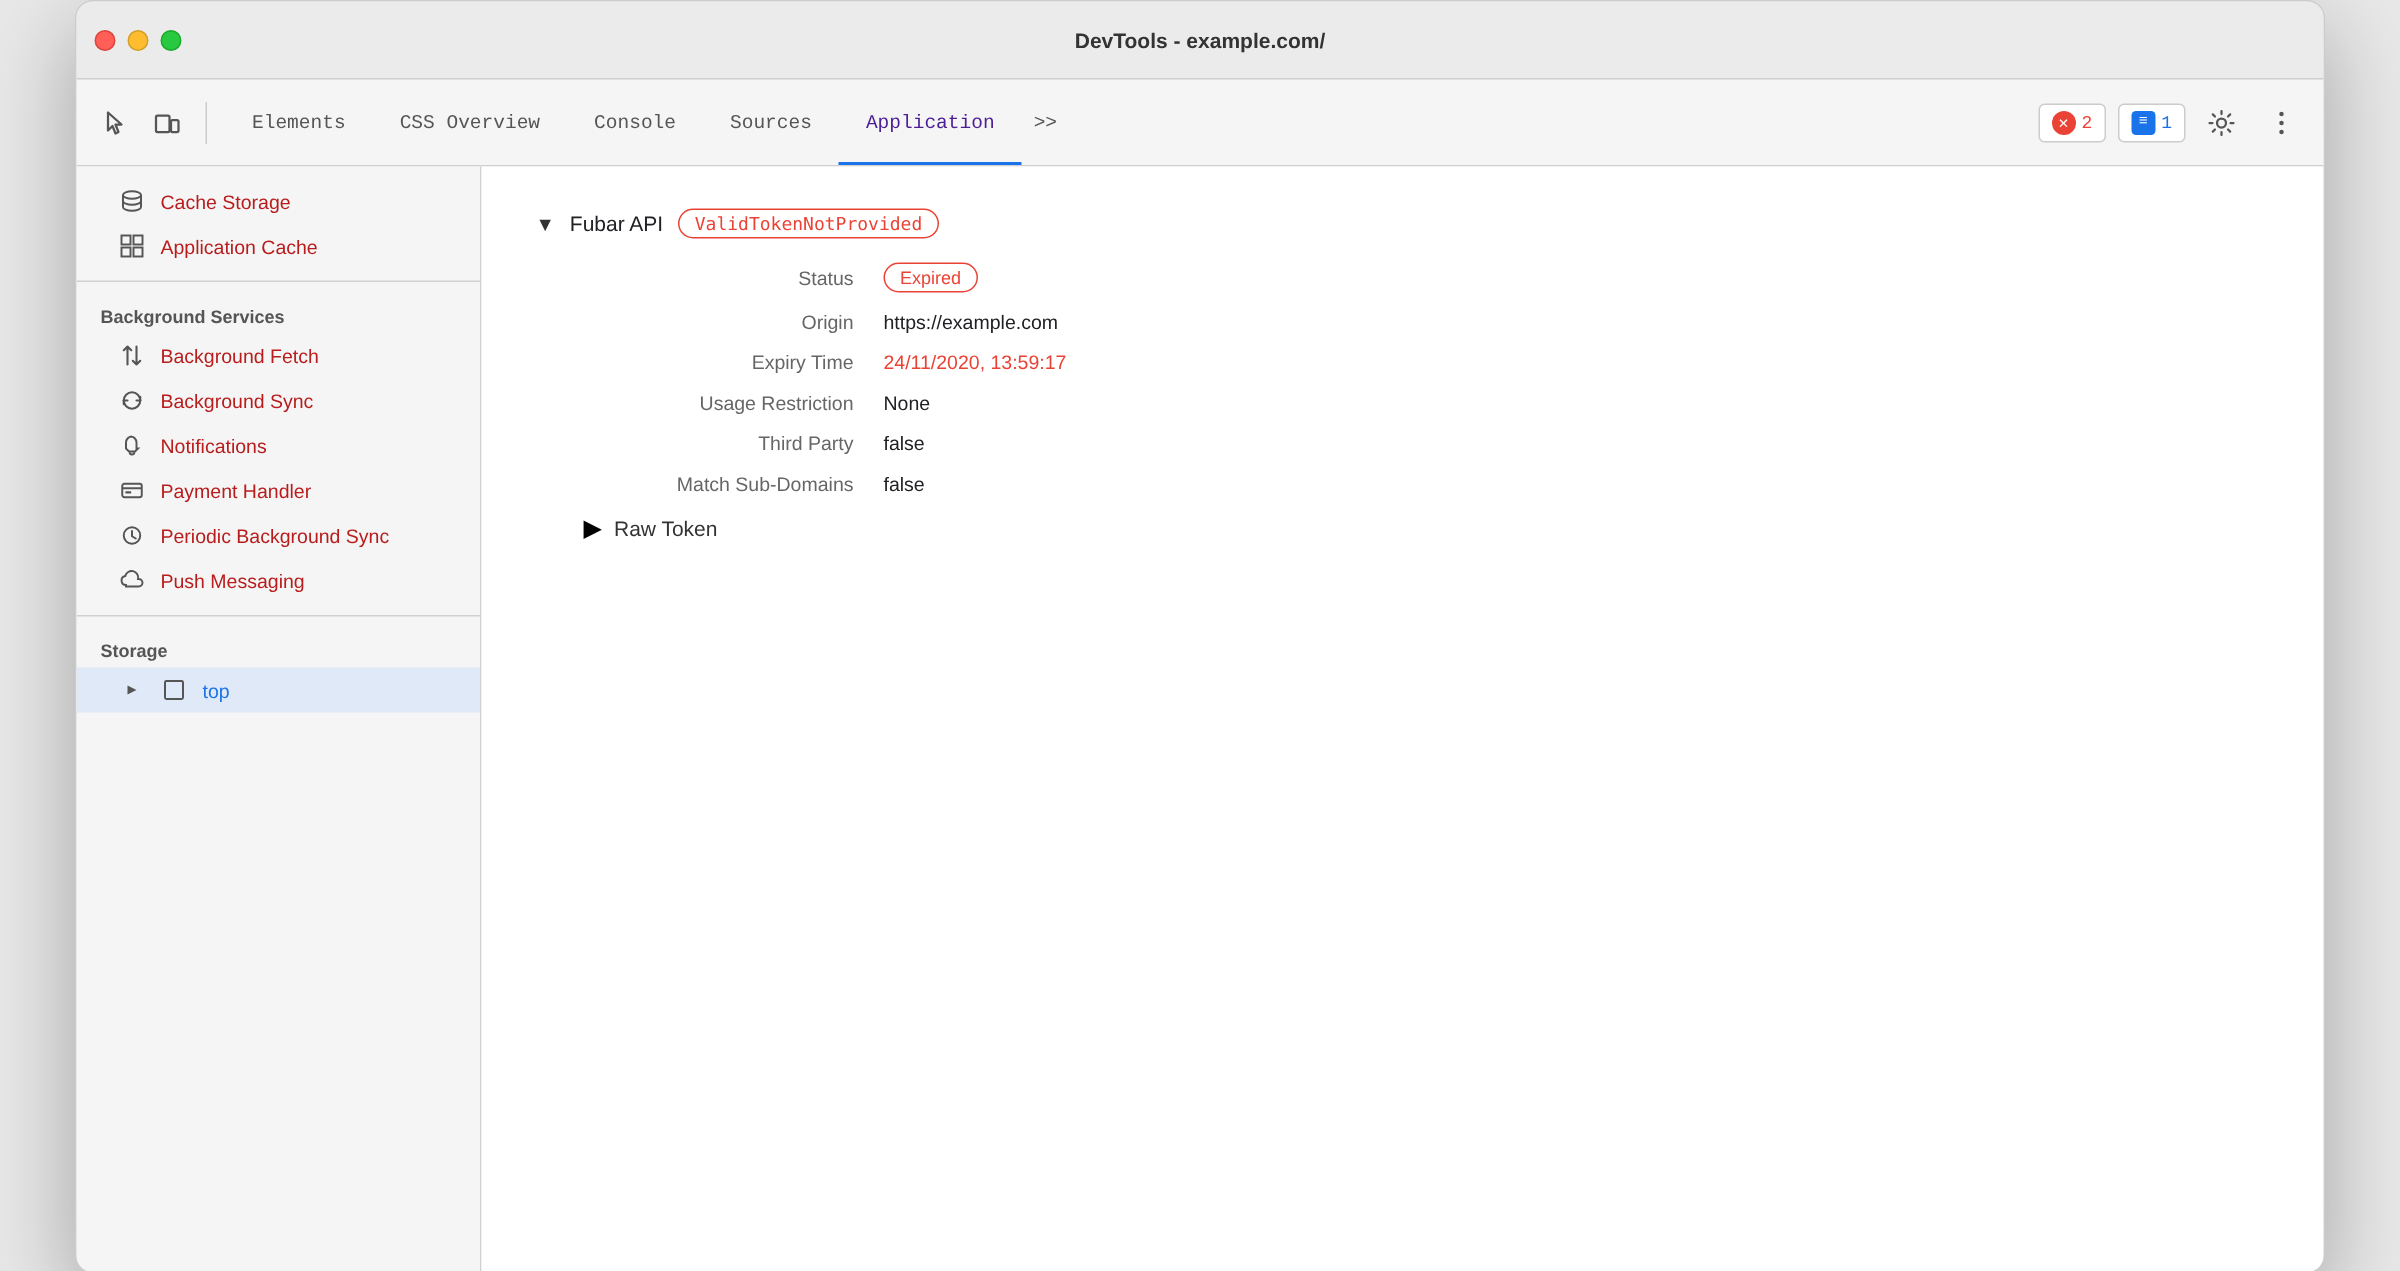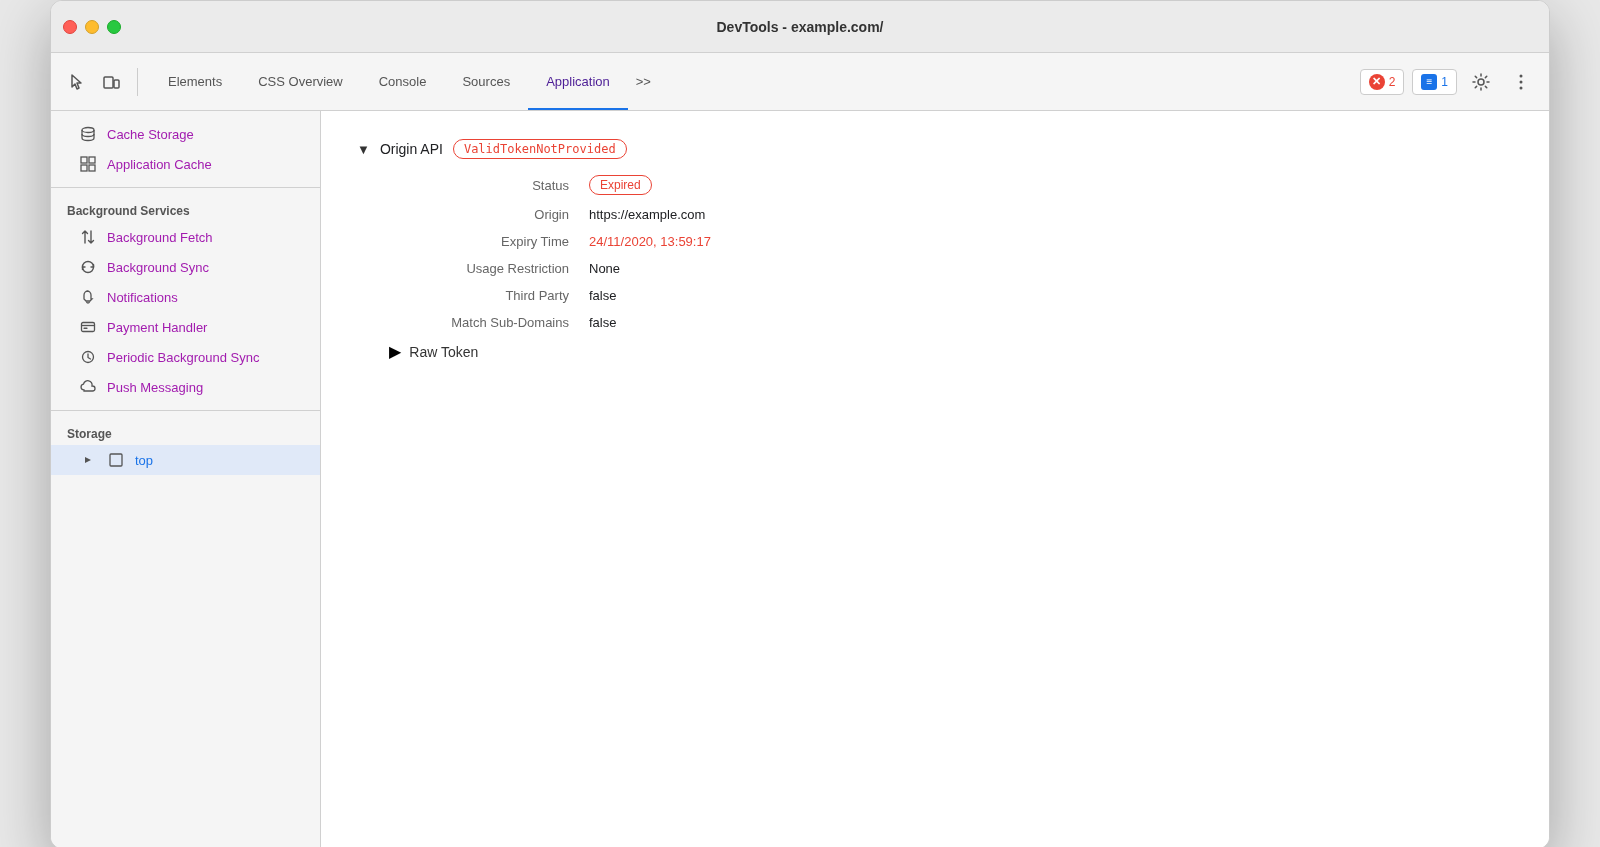--- a/index.html
+++ b/index.html
@@ -53,20 +53,21 @@
     }
     
     .toolbar {
       background: #f5f5f5;
       height: 58px;
       display: flex;
       align-items: center;
       padding: 0 12px;
       border-bottom: 1px solid #d0d0d0;
       gap: 0;
+      font-family: Liberation Mono, monospace;
     }
     .toolbar-icons {
       display: flex;
       align-items: center;
       gap: 6px;
       margin-right: 12px;
       padding-right: 12px;
       border-right: 1px solid #ccc;
     }
     .toolbar-icon-btn {
@@ -194,21 +195,21 @@
       height: 1px;
       background: #d0d0d0;
       margin: 8px 0;
     }
     .sidebar-item {
       display: flex;
       align-items: center;
       gap: 10px;
       padding: 6px 16px 6px 28px;
       font-size: 13px;
-      color: #a21caf;
+      color: #b91c1c;
       cursor: pointer;
       border-radius: 0;
     }
     .sidebar-item.active { background: #e0e9f8; color: #1a73e8; }
     .sidebar-item-icon {
       width: 18px;
       height: 18px;
       display: flex;
       align-items: center;
       justify-content: center;
@@ -490,21 +491,21 @@
       </div>
 
     </div>
 
     <div class="content">
 
       <div class="origin-trial">
 
         <div class="trial-header">
           <span class="trial-toggle">▼</span>
-          <span class="trial-name">Origin API</span>
+          <span class="trial-name">Fubar API</span>
           <span class="trial-badge">ValidTokenNotProvided</span>
         </div>
 
         <div class="trial-details">
 
           <div class="detail-label">
             <span>Status</span>
           </div>
           <div class="detail-value">
             <span class="detail-value expired">Expired</span>

